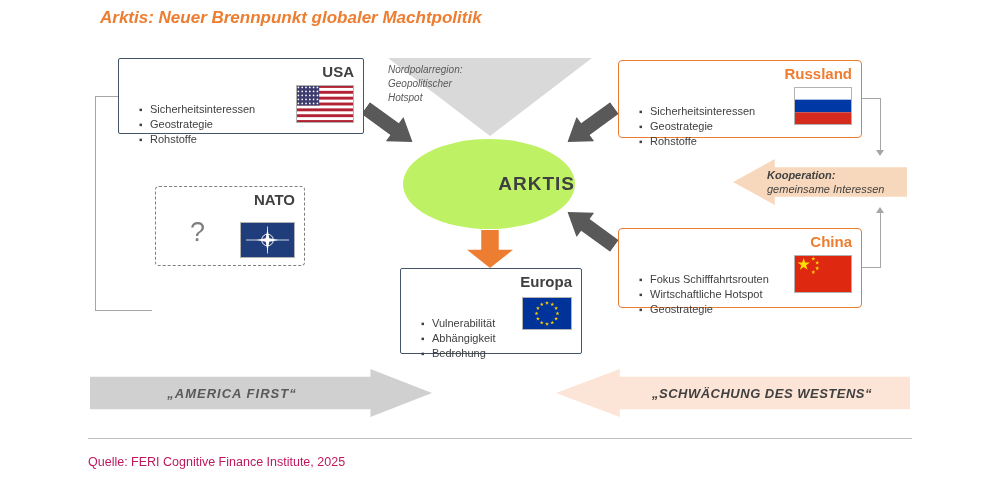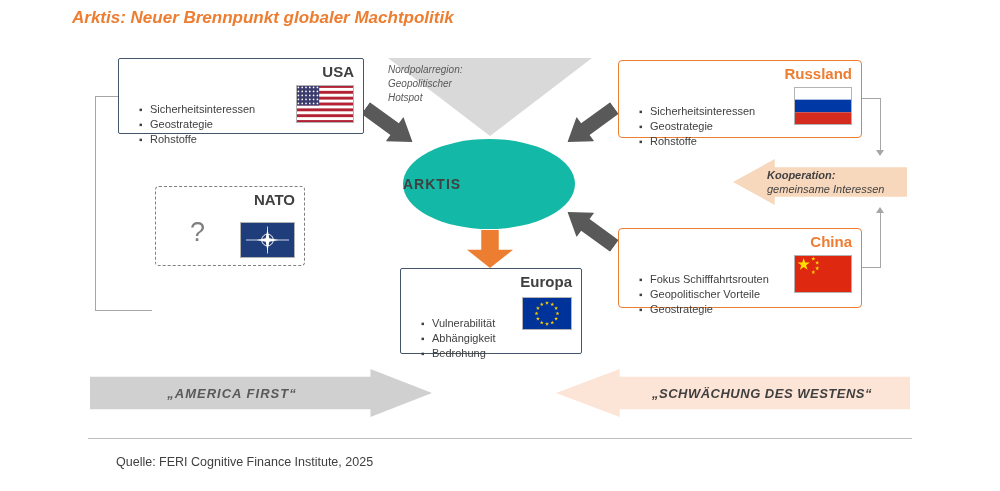--- a/index.html
+++ b/index.html
@@ -2,21 +2,21 @@
 <html><head>
 <meta charset="utf-8">
 <style>
   html,body { margin:0; padding:0; background:#ffffff; }
   .diagram {
     position:relative; width:1000px; height:491px; background:#ffffff;
     font-family:"Liberation Sans", sans-serif; overflow:hidden;
   }
 
   .title {
-    position:absolute; left:72px; top:8px;
+    position:absolute; left:100px; top:8px;
     font-size:17px; font-weight:bold; font-style:italic; color:#ED7D31;
   }
 
   
   .country-box { position:absolute; background:#fff; box-sizing:border-box; z-index:3; }
   .box-usa      { left:118px; top:58px;  width:246px; height:76px; border:1.3px solid #44546A; border-radius:2px; }
   .box-russland { left:618px; top:60px;  width:244px; height:78px; border:1.5px solid #ED7D31; border-radius:4px; }
   .box-china    { left:618px; top:228px; width:244px; height:80px; border:1.5px solid #ED7D31; border-radius:4px; }
   .box-europa   { left:400px; top:268px; width:182px; height:86px; border:1.3px solid #44546A; border-radius:2px; }
   .box-nato     { left:155px; top:186px; width:150px; height:80px; border:1.5px dashed #7F7F7F; border-radius:4px; }
@@ -40,22 +40,22 @@
     background:#D9D9D9; clip-path:polygon(0 0,100% 0,50% 100%); z-index:1;
   }
   .hotspot-text {
     position:absolute; left:388px; top:63px; width:204px; text-align:left;
     font-style:italic; font-size:10px; line-height:14px; color:#595959; z-index:1;
   }
 
   
   .arktis {
     position:absolute; left:403px; top:139px; width:172px; height:90px;
-    background:#14b8a6; border-radius:50%; display:flex; align-items:center; justify-content:flex-start;
-    font-size:14px; font-weight:bold; letter-spacing:1px; color:#404040; z-index:2;
+    background:#bef264; border-radius:50%; display:flex; align-items:center; justify-content:flex-end;
+    font-size:19px; font-weight:bold; letter-spacing:1px; color:#404040; z-index:2;
   }
 
   
   .fat-arrow {
     position:absolute; width:58px; height:30px; background:#595959; z-index:3;
     clip-path:polygon(0 26%,62% 26%,62% 0,100% 50%,62% 100%,62% 74%,0 74%);
   }
   .arrow-usa      { left:360px; top:110px; transform:rotate(36deg); }
   .arrow-russland { left:562px; top:110px; transform:rotate(144deg); }
   .arrow-china    { left:562px; top:214px; transform:rotate(216deg); }
@@ -94,21 +94,21 @@
 
   
   .line { position:absolute; background:#A6A6A6; z-index:1; }
   .h { height:1.2px; } .v { width:1.2px; }
   .head-down { position:absolute; width:0; height:0; z-index:1;
     border-left:4.5px solid transparent; border-right:4.5px solid transparent; border-top:6px solid #A6A6A6; }
   .head-up { position:absolute; width:0; height:0; z-index:1;
     border-left:4.5px solid transparent; border-right:4.5px solid transparent; border-bottom:6px solid #A6A6A6; }
 
   .divider { position:absolute; left:88px; top:438px; width:824px; height:1px; background:#BFBFBF; }
-  .source  { position:absolute; left:88px; top:455px; font-size:12.5px; color:#404040;margin-left:28px; }
+  .source  { position:absolute; left:88px; top:455px; font-size:12.5px; color:#be185d; }
 </style>
 </head>
 <body>
 
 <svg width="0" height="0" style="position:absolute" aria-hidden="true">
   <defs>
     <path id="star5" d="M0,-1 L0.2245,-0.309 0.951,-0.309 0.3633,0.118 0.5878,0.809 0,0.382 -0.5878,0.809 -0.3633,0.118 -0.951,-0.309 -0.2245,-0.309 Z"></path>
   </defs>
 </svg>
 
@@ -226,21 +226,21 @@
         <use href="#star5" fill="#FFDE00" transform="translate(9.7,9.5) scale(6.5)"></use>
         <use href="#star5" fill="#FFDE00" transform="translate(19.3,3.8) scale(2.2)"></use>
         <use href="#star5" fill="#FFDE00" transform="translate(23.2,7.6) scale(2.2)"></use>
         <use href="#star5" fill="#FFDE00" transform="translate(23.2,13.3) scale(2.2)"></use>
         <use href="#star5" fill="#FFDE00" transform="translate(19.3,17.1) scale(2.2)"></use>
         <rect x="0.5" y="0.5" width="57" height="37" fill="none" stroke="#B3B3B3"></rect>
       </svg>
     </span>
     <ul class="box-list">
       <li>Fokus Schifffahrtsrouten</li>
-      <li>Geopolitischer Vorteile</li>
+      <li>Wirtschaftliche Hotspot</li>
       <li>Geostrategie</li>
     </ul>
   </div>
 
   <div class="country-box box-europa">
     <span class="box-label">Europa</span>
     <span class="box-flag" style="top:28px">
       <svg width="50" height="33" viewBox="0 0 50 33">
         <rect width="50" height="33" fill="#003399"></rect>
         <g fill="#FFCC00">

